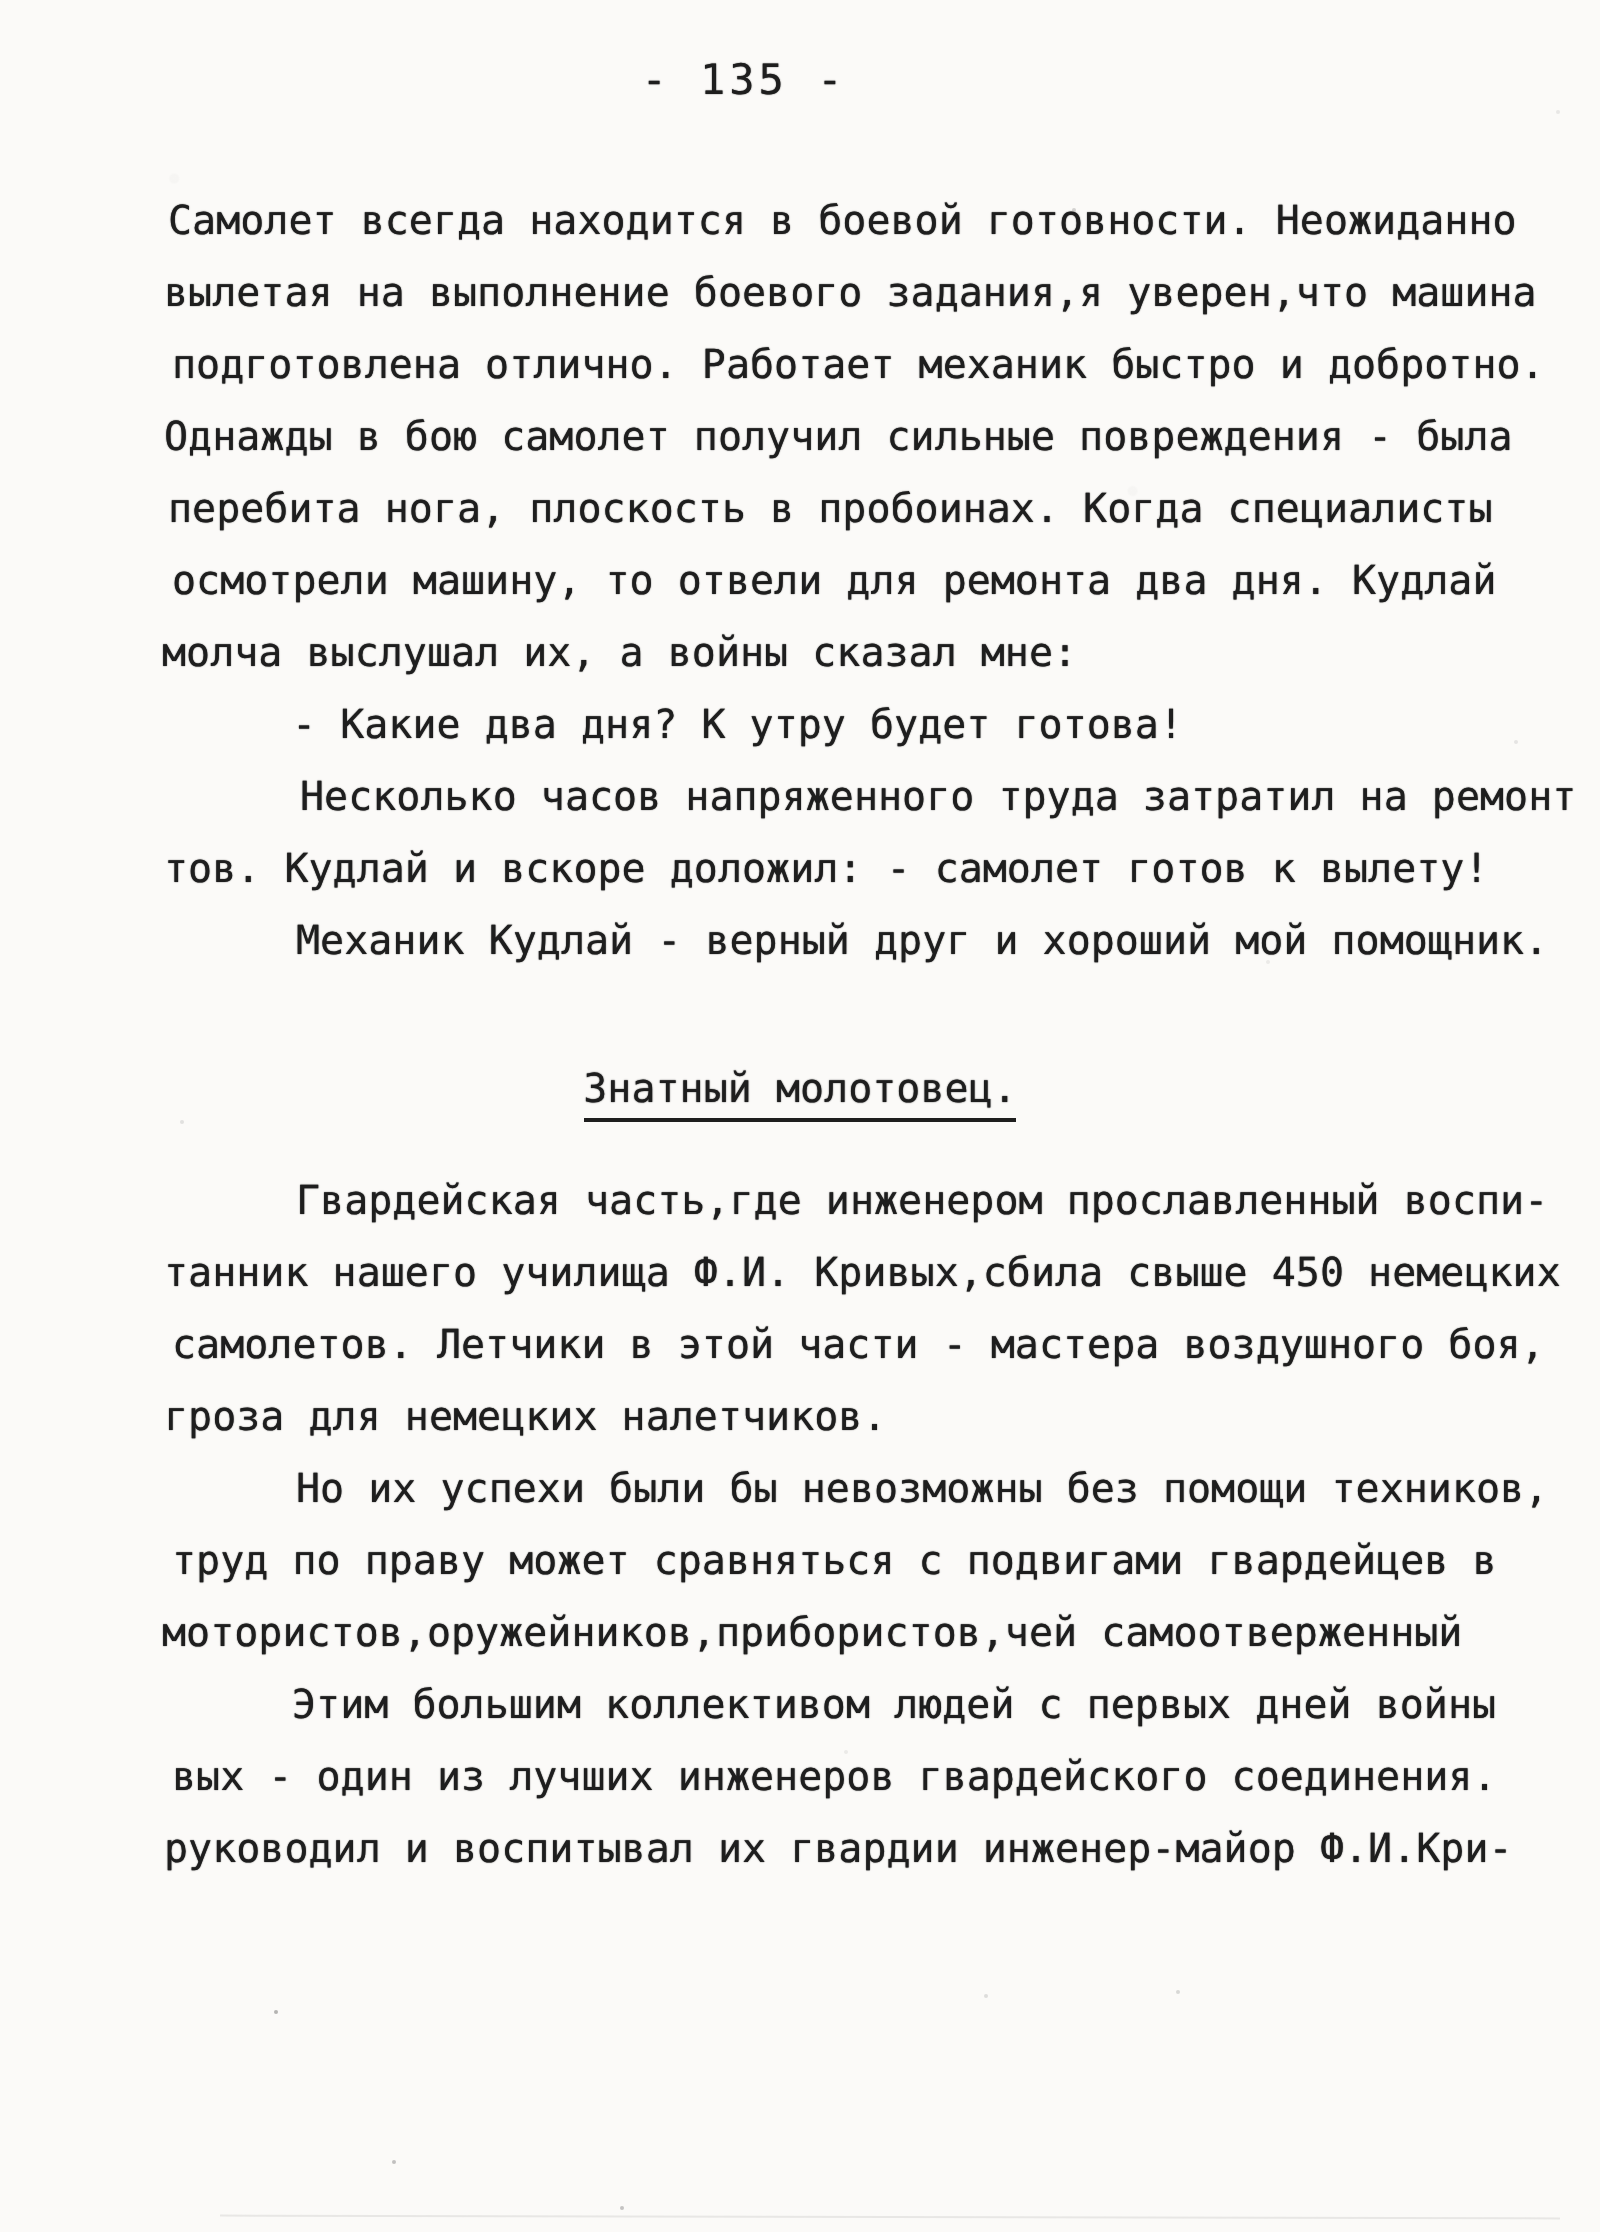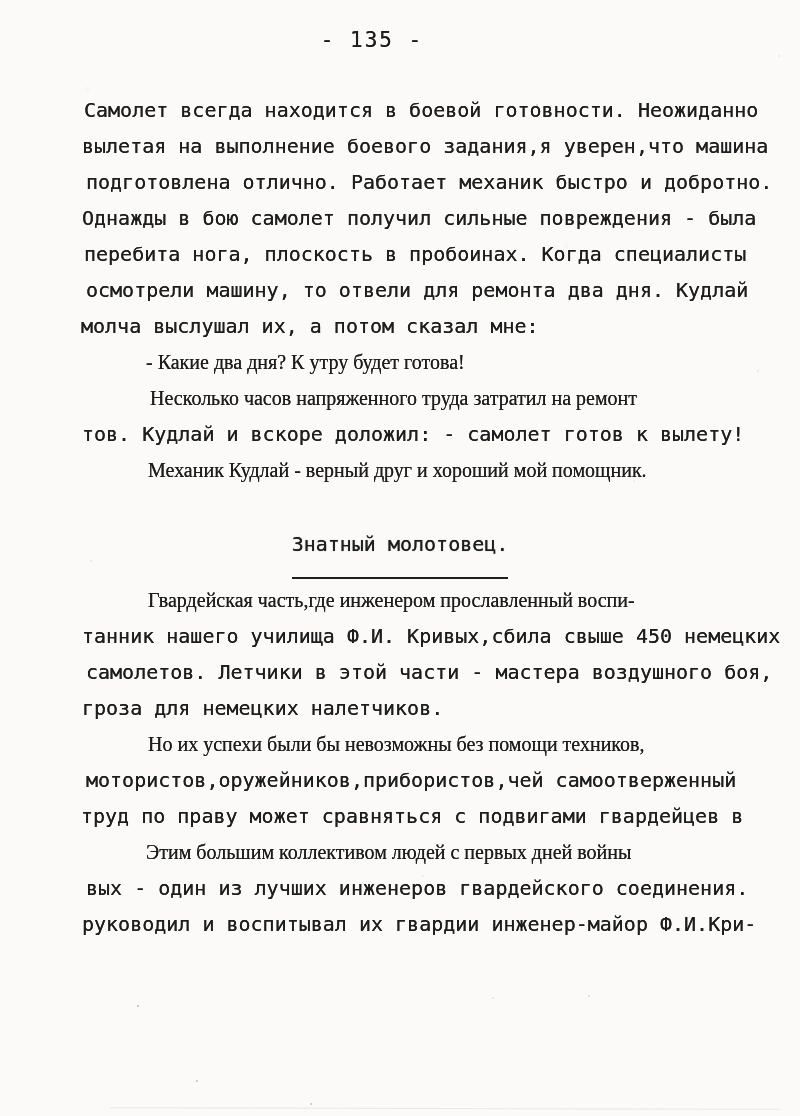--- a/index.html
+++ b/index.html
@@ -40,38 +40,38 @@
     left: 84px;
     width: 684px;
     font-size: 20px;
     line-height: 36px;
     text-shadow: 0 0 0.6px currentColor;
     white-space: nowrap;
   }
   .block-1 { top: 92px; }
   .block-2 { top: 582px; }
   .line { height: 36px; }
-  .line.indent { padding-left: 64px; font-family: Liberation Serif, serif; }
+  .line.indent { padding-left: 64px; }
   
   .line:nth-child(2n)   { transform: translateX(-2px); }
   .line:nth-child(3n)   { transform: translateX(2px); }
   .line:nth-child(7n)   { transform: translateX(-3px); }
   .heading-row {
     position: absolute;
     top: 532px;
     left: 0;
     width: 800px;
     text-align: center;
     font-size: 20px;
     text-shadow: 0 0 0.7px currentColor;
   }
   .heading-row .heading {
     display: inline-block;
     border-bottom: 2px solid #1e1e1e;
-    padding-bottom: 21px;
+    padding-bottom: 3px;
   }
   .speckles {
     position: absolute;
     top: 0; left: 0;
     width: 2px; height: 2px;
     border-radius: 50%;
     background: transparent;
     box-shadow:
       137px 1005px 0 0 rgba(50,50,50,0.35),
       588px 995px 0 0 rgba(80,80,80,0.2),
@@ -105,39 +105,39 @@
 
   <div class="page-number">- 135 -</div>
 
   <div class="body-block block-1">
     <div class="line">Самолет всегда находится в боевой готовности. Неожиданно</div>
     <div class="line">вылетая на выполнение боевого задания,я уверен,что машина</div>
     <div class="line">подготовлена отлично. Работает механик быстро и добротно.</div>
     <div class="line">Однажды в бою самолет получил сильные повреждения - была</div>
     <div class="line">перебита нога, плоскость в пробоинах. Когда специалисты</div>
     <div class="line">осмотрели машину, то отвели для ремонта два дня. Кудлай</div>
-    <div class="line">молча выслушал их, а потом сказал мне:</div>
+    <div class="line">молча выслушал их, а войны сказал мне:</div>
     <div class="line indent">- Какие два дня? К утру будет готова!</div>
     <div class="line indent">Несколько часов напряженного труда затратил на ремонт</div>
     <div class="line">тов. Кудлай и вскоре доложил: - самолет готов к вылету!</div>
     <div class="line indent">Механик Кудлай - верный друг и хороший мой помощник.</div>
   </div>
 
   <div class="heading-row">
     <span class="heading">Знатный молотовец.</span>
   </div>
 
   <div class="body-block block-2">
     <div class="line indent">Гвардейская часть,где инженером прославленный воспи-</div>
     <div class="line">танник нашего училища Ф.И. Кривых,сбила свыше 450 немецких</div>
     <div class="line">самолетов. Летчики в этой части - мастера воздушного боя,</div>
     <div class="line">гроза для немецких налетчиков.</div>
     <div class="line indent">Но их успехи были бы невозможны без помощи техников,</div>
+    <div class="line">труд по праву может сравняться с подвигами гвардейцев в</div>
     <div class="line">мотористов,оружейников,прибористов,чей самоотверженный</div>
-    <div class="line">труд по праву может сравняться с подвигами гвардейцев в</div>
     <div class="line indent">Этим большим коллективом людей с первых дней войны</div>
     <div class="line">вых - один из лучших инженеров гвардейского соединения.</div>
     <div class="line">руководил и воспитывал их гвардии инженер-майор Ф.И.Кри-</div>
   </div>
 
   <div class="bottom-scratch"></div>
 
 </div>
 
 </body></html>

